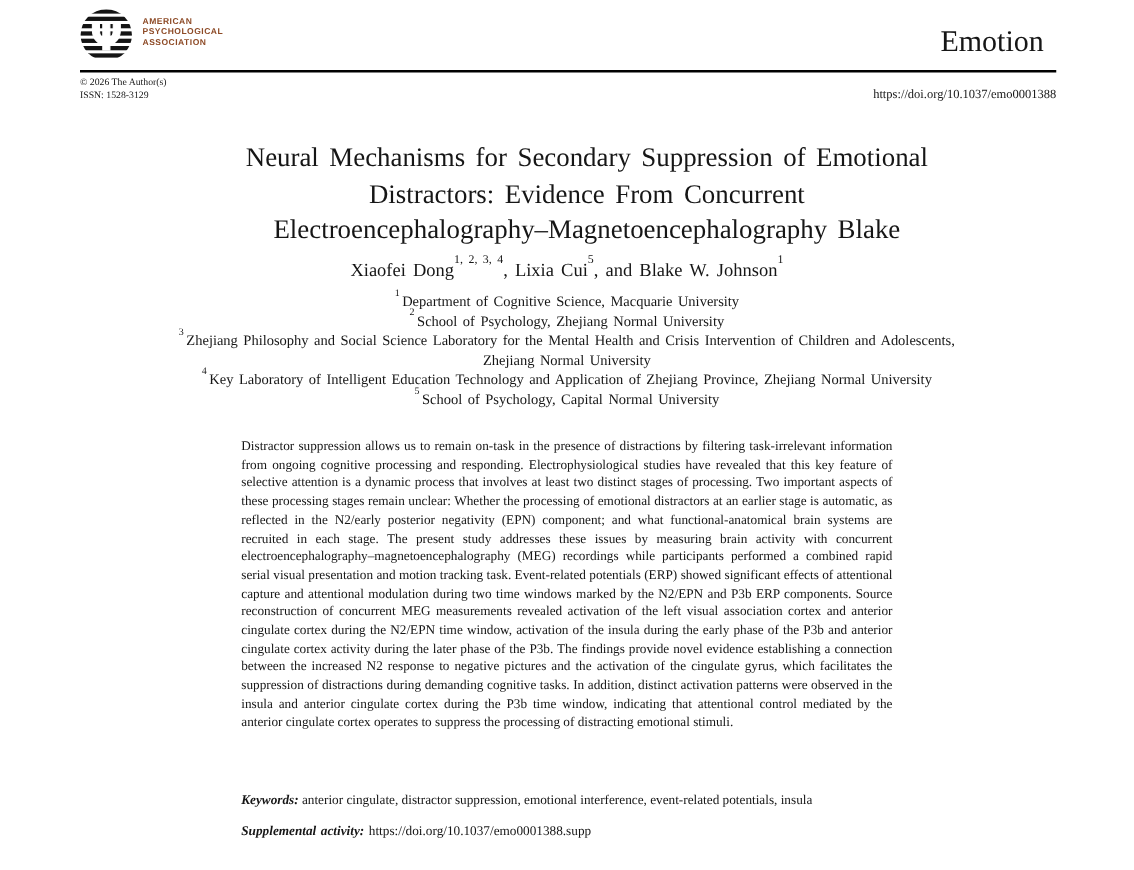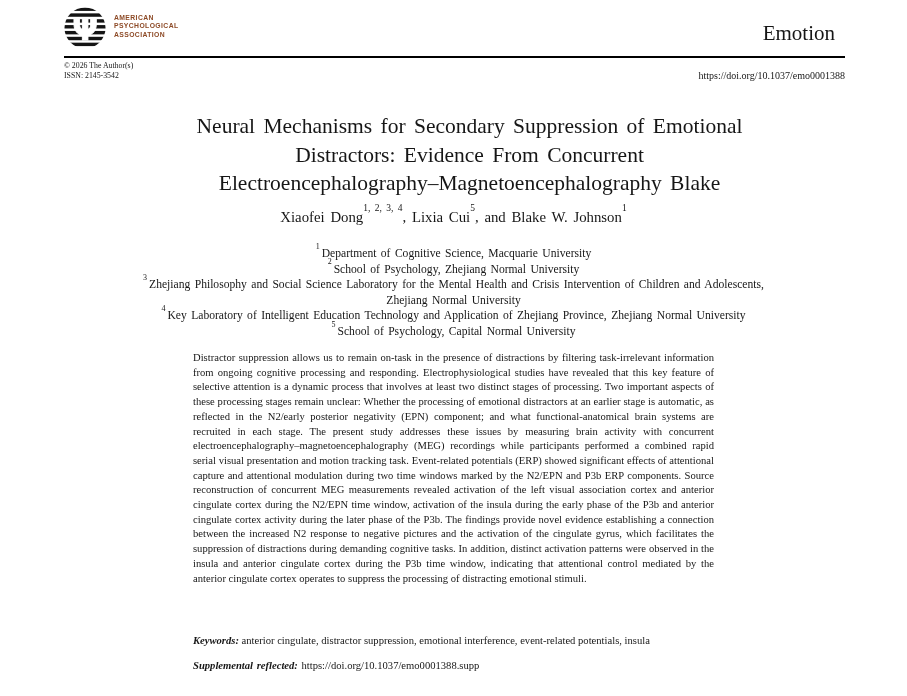--- a/index.html
+++ b/index.html
@@ -11,36 +11,36 @@
     position: relative;
     overflow: hidden;
   }
   .logo-wrap { position: absolute; left: 64px; top: 7px; display: flex; align-items: flex-start; gap: 7px; }
   .logo-svg { width: 43px; height: 43px; display: block; }
   .wordmark {
     margin-top: 7px;
     font-family: "Liberation Sans", "DejaVu Sans", sans-serif;
     font-weight: 700; font-size: 6.8px; line-height: 8.4px; letter-spacing: 0.4px;
   }
-  .journal-name { position: absolute; top: 21px; right: 72px; font-size: 21px; }
+  .journal-name { position: absolute; top: 21px; right: 72px; font-size: 24px; }
   .header-rule { position: absolute; top: 56px; left: 64px; width: 781px; border-top: 2px solid #000; height: 0; }
   .copyright-block { position: absolute; top: 61px; left: 64px; font-size: 7.8px; line-height: 9.6px; }
   .doi-line { position: absolute; top: 70px; right: 62px; font-size: 10px; }
   .title-block {
     position: absolute; top: 112px; left: 0; width: 907px;
     text-align: center; font-size: 21.5px; line-height: 28.6px; word-spacing: 3px; margin-left: 16px;
   }
   .authors-line {
     position: absolute; top: 209px; left: 0; width: 907px;
     text-align: center; font-size: 14.8px; word-spacing: 2px;
   }
   .author-sup { font-size: 9.5px; position: relative; top: -5px; line-height: 0; }
   .affils-block {
     position: absolute; top: 234px; left: 0; width: 907px;
-    text-align: center; font-size: 11.6px; line-height: 15.6px; word-spacing: 1.5px; margin-top: 12px;
+    text-align: center; font-size: 11.6px; line-height: 15.6px; word-spacing: 1.5px;
   }
   .affil-sup { font-size: 8px; position: relative; top: -3.5px; margin-right: 2px; line-height: 0; }
   .abstract-block {
     position: absolute; top: 351px; left: 193px; width: 521px;
     font-size: 10.6px; line-height: 14.7px; text-align: justify;
   }
   .keywords-line { position: absolute; top: 635px; left: 193px; width: 521px; font-size: 10.6px; }
   .supplemental-line { position: absolute; top: 660px; left: 193px; width: 521px; font-size: 10.6px; word-spacing: 1px; }
   .ital { font-style: italic; font-weight: bold; }
 </style>
@@ -72,21 +72,21 @@
       <div>ASSOCIATION</div>
     </div>
   </div>
 
   <div class="journal-name">Emotion</div>
 
   <div class="header-rule"></div>
 
   <div class="copyright-block">
     <div>© 2026 The Author(s)</div>
-    <div>ISSN: 2145-3542</div>
+    <div>ISSN: 1528-3129</div>
   </div>
 
   <div class="doi-line">https://doi.org/10.1037/emo0001388</div>
 </div>
 
 <div class="title-block">
   <div>Neural Mechanisms for Secondary Suppression of Emotional</div>
   <div>Distractors: Evidence From Concurrent</div>
   <div>Electroencephalography–Magnetoencephalography Blake</div>
 </div>
@@ -99,13 +99,13 @@
   <div><sup class="affil-sup">3</sup><span>Zhejiang Philosophy and Social Science Laboratory for the Mental Health and Crisis Intervention of Children and Adolescents,</span></div>
   <div><span>Zhejiang Normal University</span></div>
   <div><sup class="affil-sup">4</sup><span>Key Laboratory of Intelligent Education Technology and Application of Zhejiang Province, Zhejiang Normal University</span></div>
   <div><sup class="affil-sup">5</sup><span>School of Psychology, Capital Normal University</span></div>
 </div>
 
 <div class="abstract-block">Distractor suppression allows us to remain on-task in the presence of distractions by filtering task-irrelevant information from ongoing cognitive processing and responding. Electrophysiological studies have revealed that this key feature of selective attention is a dynamic process that involves at least two distinct stages of processing. Two important aspects of these processing stages remain unclear: Whether the processing of emotional distractors at an earlier stage is automatic, as reflected in the N2/early posterior negativity (EPN) component; and what functional-anatomical brain systems are recruited in each stage. The present study addresses these issues by measuring brain activity with concurrent electroencephalography–magnetoencephalography (MEG) recordings while participants performed a combined rapid serial visual presentation and motion tracking task. Event-related potentials (ERP) showed significant effects of attentional capture and attentional modulation during two time windows marked by the N2/EPN and P3b ERP components. Source reconstruction of concurrent MEG measurements revealed activation of the left visual association cortex and anterior cingulate cortex during the N2/EPN time window, activation of the insula during the early phase of the P3b and anterior cingulate cortex activity during the later phase of the P3b. The findings provide novel evidence establishing a connection between the increased N2 response to negative pictures and the activation of the cingulate gyrus, which facilitates the suppression of distractions during demanding cognitive tasks. In addition, distinct activation patterns were observed in the insula and anterior cingulate cortex during the P3b time window, indicating that attentional control mediated by the anterior cingulate cortex operates to suppress the processing of distracting emotional stimuli.</div>
 
 <div class="keywords-line"><span class="ital">Keywords:</span><span> anterior cingulate, distractor suppression, emotional interference, event-related potentials, insula</span></div>
 
-<div class="supplemental-line"><span class="ital">Supplemental reflected:</span><span> https://doi.org/10.1037/emo0001388.supp</span></div>
+<div class="supplemental-line"><span class="ital">Supplemental activity:</span><span> https://doi.org/10.1037/emo0001388.supp</span></div>
 
 </body></html>

